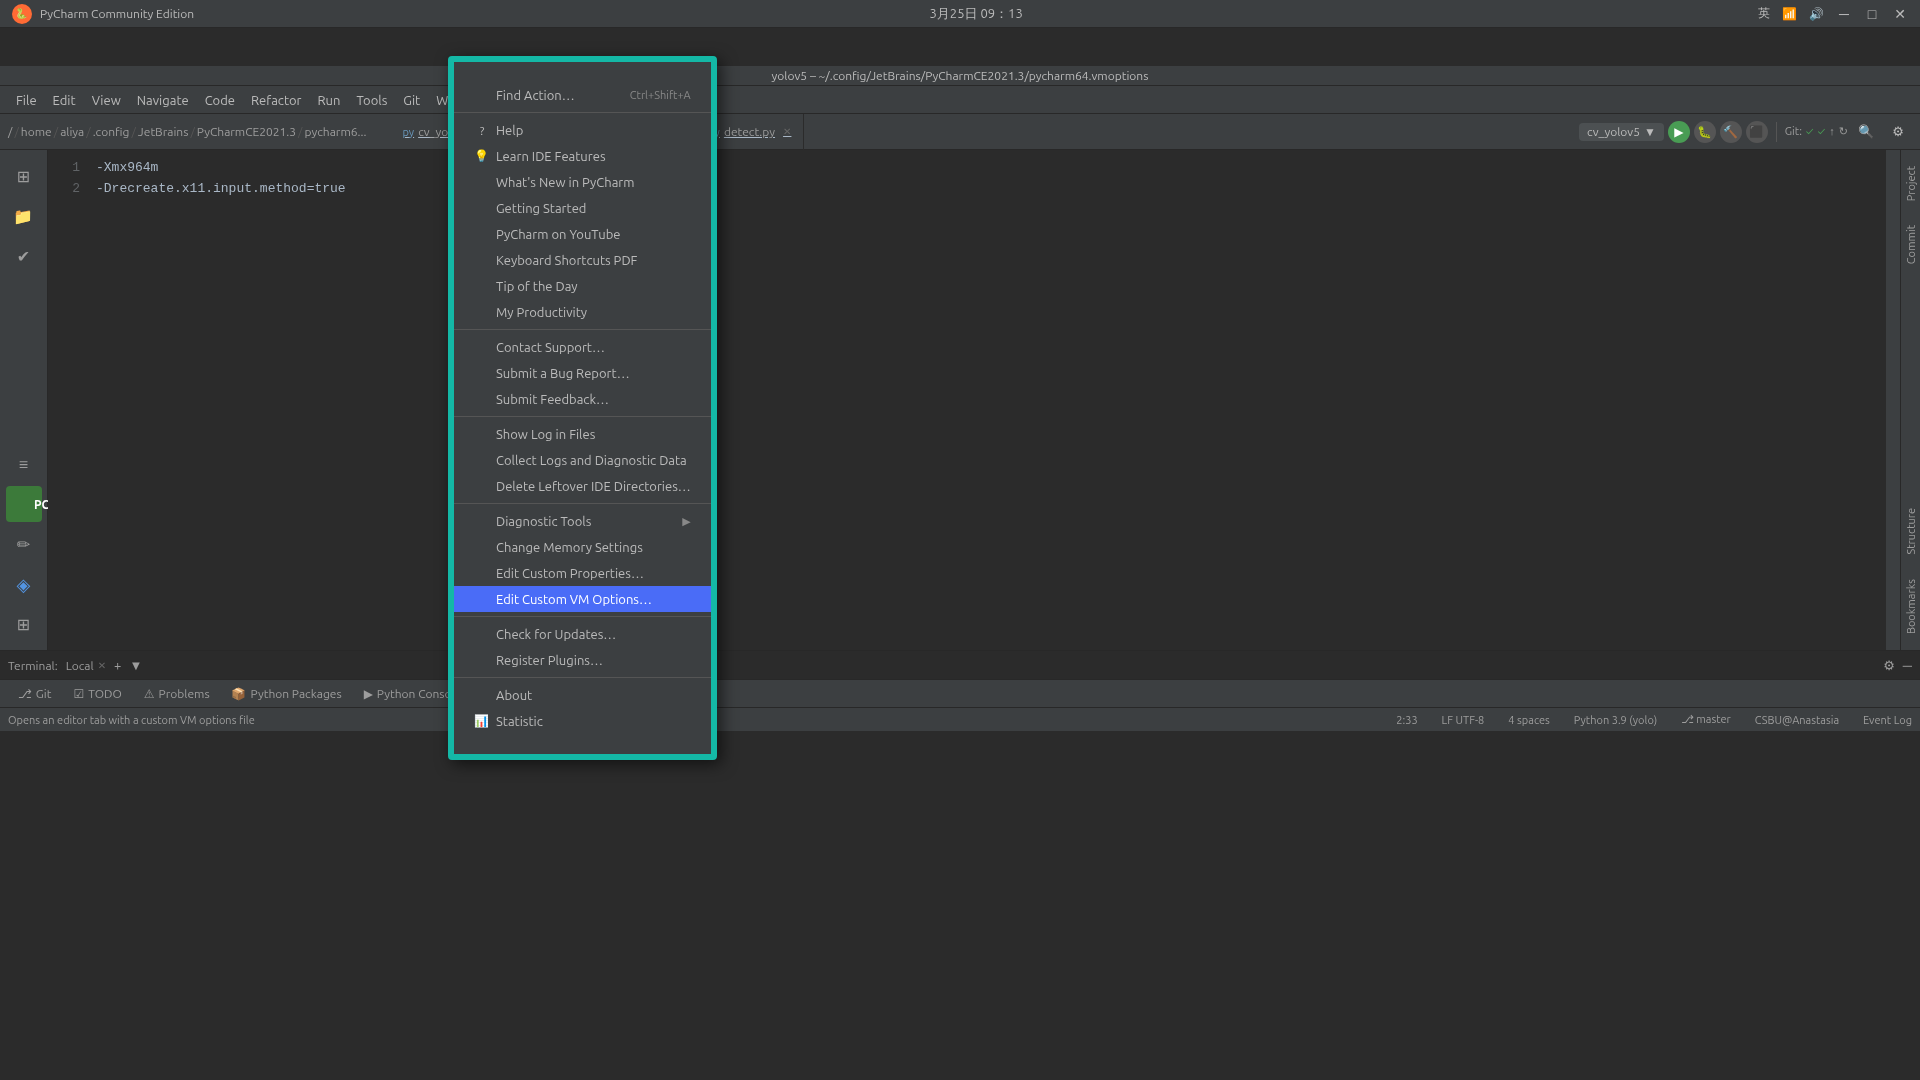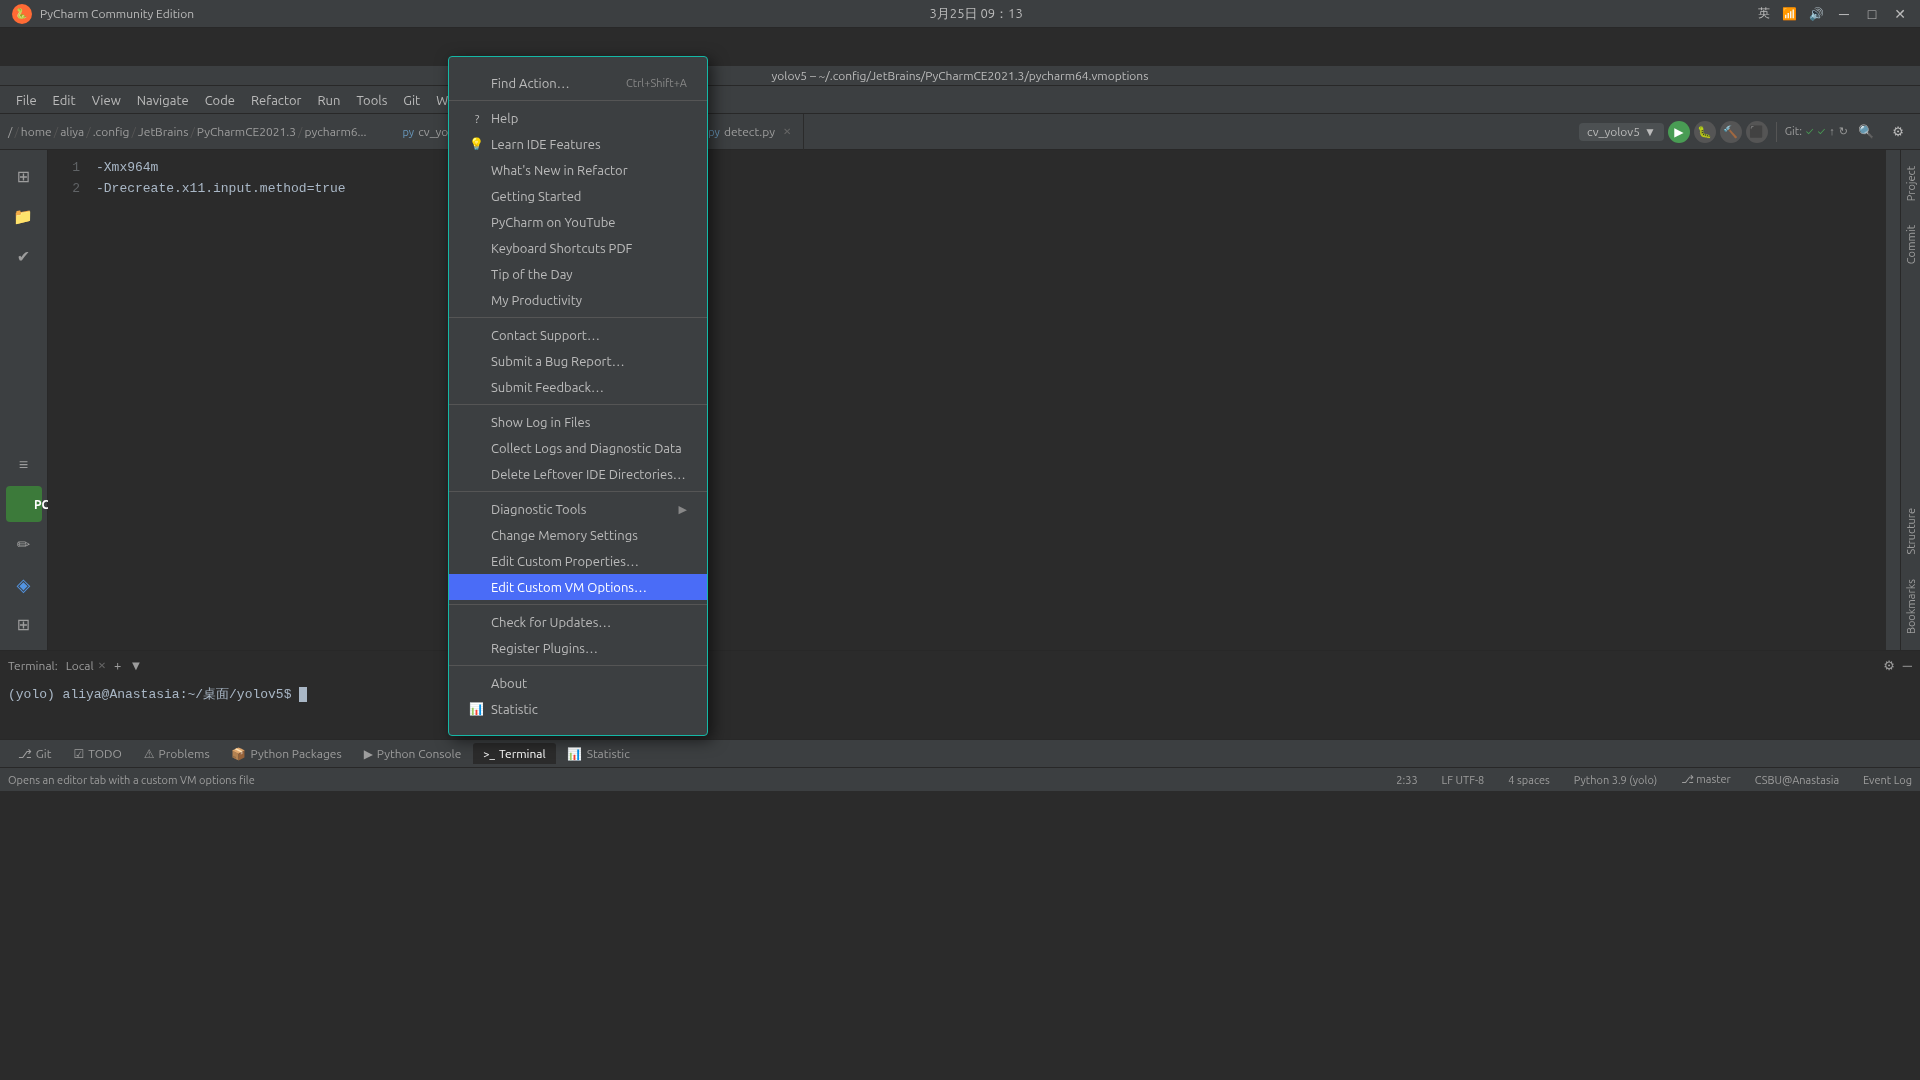--- a/index.html
+++ b/index.html
@@ -285,26 +285,26 @@
       color: #9d9d9d;
       display: flex; align-items: center; gap: 4px;
       border-radius: 3px 3px 0 0;
     }
     .bottom-tab.active { background: #2b2b2b; color: #ffffff; }
     .dropdown-menu {
       position: absolute;
       top: 56px;
       left: 448px;
       background: #3c3f41;
-      border: 1px solid #14b8a6;
+      border: 6px solid #14b8a6;
       border-radius: 4px;
       box-shadow: 4px 4px 16px rgba(0,0,0,0.6);
       min-width: 260px;
       z-index: 200;
-      padding: 13px 0;
+      padding: 20px 0;
     }
     .menu-entry {
       padding: 5px 20px;
       cursor: pointer;
       color: #bbbbbb;
       font-size: 13px;
       display: flex;
       align-items: center;
       justify-content: space-between;
       white-space: nowrap;
@@ -370,21 +370,21 @@
     <span class="breadcrumb-sep">/</span>
     <span class="breadcrumb-item">.config</span>
     <span class="breadcrumb-sep">/</span>
     <span class="breadcrumb-item">JetBrains</span>
     <span class="breadcrumb-sep">/</span>
     <span class="breadcrumb-item">PyCharmCE2021.3</span>
     <span class="breadcrumb-sep">/</span>
     <span class="breadcrumb-item">pycharm6...</span>
   </div>
 
-  <div class="file-tabs" style="margin-left: 20px;">
+  <div class="file-tabs" style="margin-left: 20px; text-decoration: underline;">
     <div class="file-tab">
       <span class="tab-icon-py">py</span>
       <span>cv_yolov5.py</span>
       <span class="close-btn">✕</span>
     </div>
     <div class="file-tab active">
       <span class="tab-icon-vm">vm</span>
       <span>pycharm64.vmoptions</span>
       <span class="close-btn">✕</span>
     </div>
@@ -461,24 +461,20 @@
     <div class="terminal-tab-name">
       <span>Local</span>
       <span class="terminal-tab-close">✕</span>
     </div>
     <span style="cursor:pointer; color:#9d9d9d;">+</span>
     <span style="cursor:pointer; color:#9d9d9d;">▼</span>
     <div style="flex:1;"></div>
     <span style="cursor:pointer; color:#9d9d9d;">⚙</span>
     <span style="cursor:pointer; color:#9d9d9d;">─</span>
   </div>
-  <div class="terminal-content">
-    <span>(yolo)  aliya@Anastasia:~/桌面/yolov5$</span>
-    <span style="background:#a9b7c6; color:#2b2b2b;">&nbsp;</span>
-  </div>
 </div>
 
 <div class="bottom-tabs">
   <div class="bottom-tab">
     <span>⎇</span>
     <span>Git</span>
   </div>
   <div class="bottom-tab">
     <span>☑</span>
     <span>TODO</span>
@@ -542,21 +538,21 @@
   <div class="menu-entry">
     <div class="menu-entry-row">
       <span class="icon-left">💡</span>
       <span>Learn IDE Features</span>
     </div>
   </div>
 
   <div class="menu-entry">
     <div class="menu-entry-row">
       <span class="icon-left"></span>
-      <span>What's New in Refactor</span>
+      <span>What's New in PyCharm</span>
     </div>
   </div>
 
   <div class="menu-entry">
     <div class="menu-entry-row">
       <span class="icon-left"></span>
       <span>Getting Started</span>
     </div>
   </div>
 

